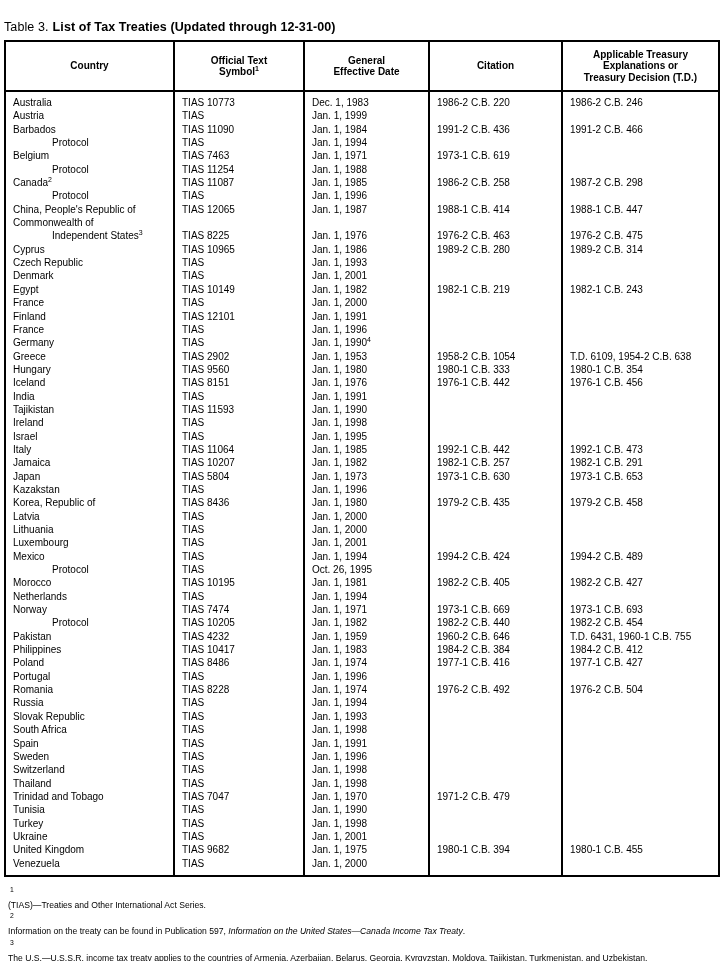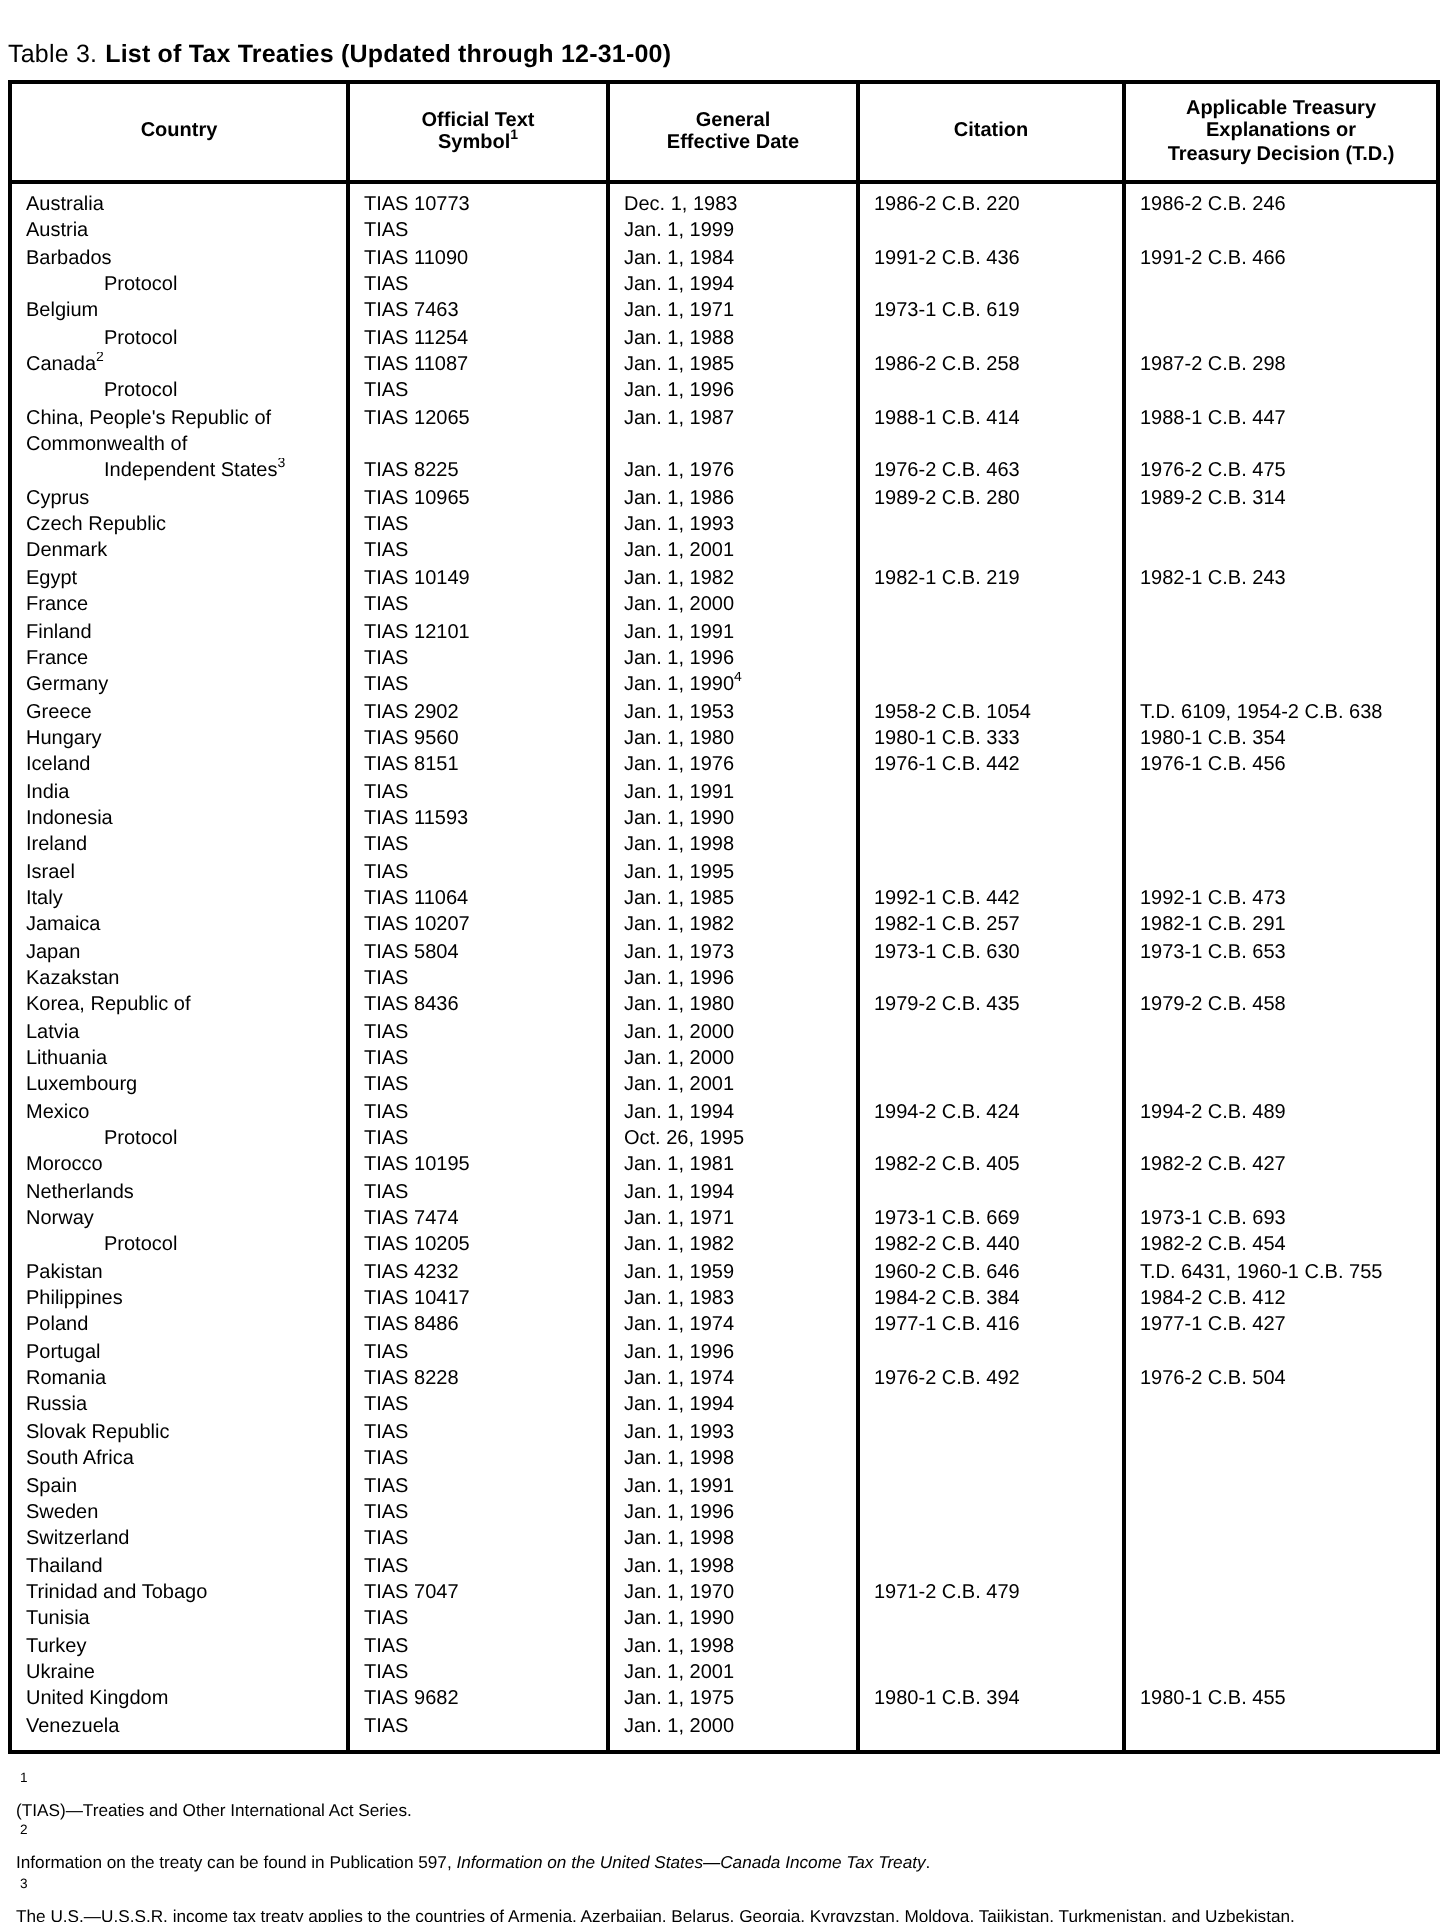--- a/index.html
+++ b/index.html
@@ -207,21 +207,21 @@
     <td>1976-1 C.B. 456</td>
   </tr>
         <tr>
     <td><span class="txt">India</span><sup></sup></td>
     <td>TIAS</td>
     <td><span class="txt">Jan. 1, 1991</span><sup></sup></td>
     <td></td>
     <td></td>
   </tr>
         <tr>
-    <td><span class="txt">Indonesia</span><sup></sup></td>
+    <td><span class="txt">Tajikistan</span><sup></sup></td>
     <td>TIAS 11593</td>
     <td><span class="txt">Jan. 1, 1990</span><sup></sup></td>
     <td></td>
     <td></td>
   </tr>
         <tr>
     <td><span class="txt">Ireland</span><sup></sup></td>
     <td>TIAS</td>
     <td><span class="txt">Jan. 1, 1998</span><sup></sup></td>
     <td></td>

